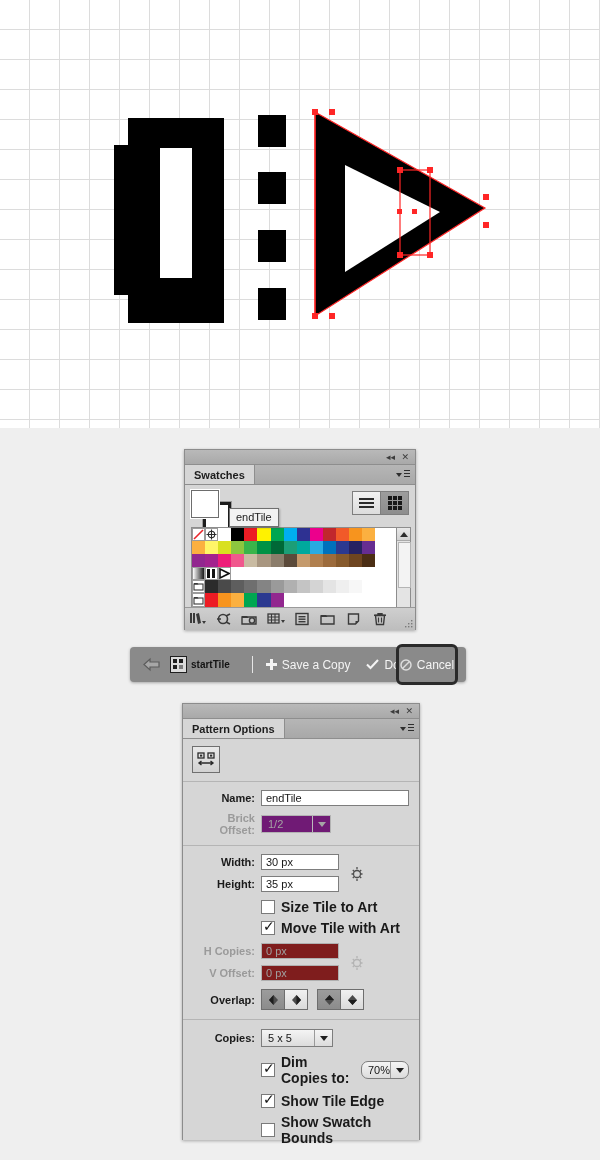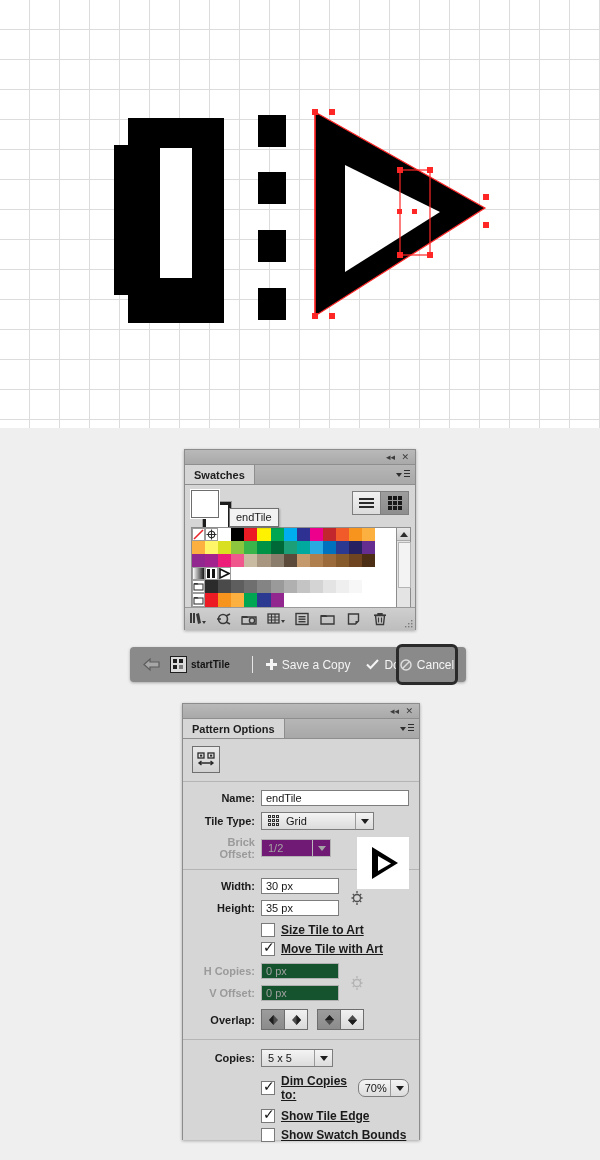--- a/index.html
+++ b/index.html
@@ -183,21 +183,21 @@
   .po-label{
     width:62px;text-align:right;padding-right:6px;
     font-size:11px;font-weight:bold;color:#1a1a1a;flex:0 0 auto;
   }
   .po-label.dim{color:#9a9a9a;}
   .po-input{
     height:16px;border:1px solid #7d7d7d;background:#ffffff;
     font-size:11px;color:#161616;display:flex;align-items:center;
     padding:0 4px;box-sizing:border-box;
   }
-  .po-input.dim{background:#14532d;border-color:#b0b0b0;color:#a0a0a0;}
+  .po-input.dim{background:#7f1d1d;border-color:#b0b0b0;color:#a0a0a0;}
   #name-input{width:163px;}
   #width-input,#height-input,#hsp-input,#vsp-input{width:78px;}
 
   .po-select{
     height:18px;border:1px solid #7d7d7d;
     background:linear-gradient(to bottom,#f4f4f4,#dcdcdc);
     display:flex;align-items:center;box-sizing:border-box;
     font-size:11px;color:#161616;
   }
   .po-select .sel-txt{flex:1;padding-left:6px;}
@@ -223,21 +223,21 @@
   }
 
   .chain{position:absolute;right:12px;}
 
   .cb-row{display:flex;align-items:center;padding-left:68px;margin-bottom:5px;}
   .cbx{
     width:12px;height:12px;border:1px solid #7a7a7a;background:#ffffff;
     margin-right:6px;position:relative;flex:0 0 auto;
   }
   .cbx .tick{position:absolute;left:1px;top:-3px;font-size:14px;line-height:14px;color:#131313;font-family:"DejaVu Sans",sans-serif;}
-  .cb-text{font-size:12px;font-weight:bold;color:#1a1a1a;text-decoration:underline;}
+  .cb-text{font-size:14px;font-weight:bold;color:#1a1a1a;}
 
   .ov-row{display:flex;align-items:center;}
   .ov-group{display:flex;margin-right:9px;}
   .ov-btn{
     width:22px;height:19px;border:1px solid #6e6e6e;
     display:flex;align-items:center;justify-content:center;
     background:linear-gradient(to bottom,#f1f1f1,#dadada);
   }
   .ov-btn+.ov-btn{border-left:none;}
   .ov-btn.sel{background:linear-gradient(to bottom,#9c9c9c,#8c8c8c);}
@@ -632,46 +632,20 @@
         </svg>
       </div>
     </div>
 
     <div class="po-section">
       <div class="po-row">
         <span class="po-label">Name:</span>
         <div class="po-input" id="name-input">endTile</div>
       </div>
 
-      <div class="po-row">
-        <span class="po-label">Tile Type:</span>
-        <div class="po-select" id="tiletype-select">
-          <span class="grid-ic">
-              <i></i>
-              <i></i>
-              <i></i>
-              <i></i>
-              <i></i>
-              <i></i>
-              <i></i>
-              <i></i>
-              <i></i>
-            </span>
-          <span class="sel-txt">Grid</span>
-          <span class="sel-arrow">
-              <span class="caret"></span>
-            </span>
-        </div>
-        <div id="preview-thumb">
-          <svg width="40" height="40" viewBox="0 0 40 40">
-            <path d="M9 4 L35 20 L9 36 Z" fill="#000000"></path>
-            <path d="M15 13 L28 20.5 L15 28 Z" fill="#ffffff"></path>
-          </svg>
-        </div>
-      </div>
 
       <div class="po-row">
         <span class="po-label dim">Brick Offset:</span>
         <div class="po-select dim" id="brick-select">
           <span class="sel-txt">1/2</span>
           <span class="sel-arrow">
               <span class="caret dim"></span>
             </span>
         </div>
       </div>

